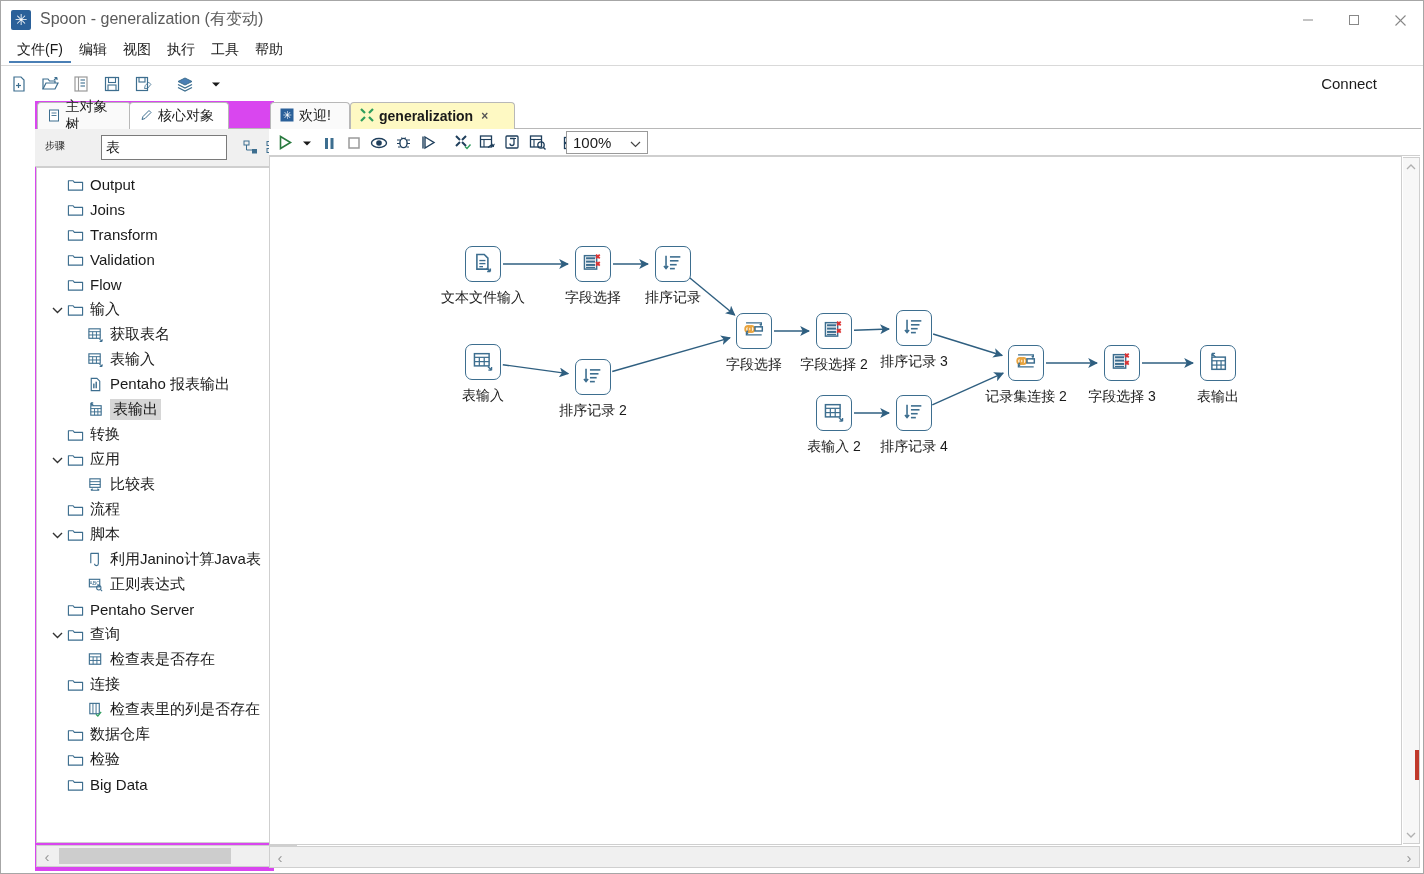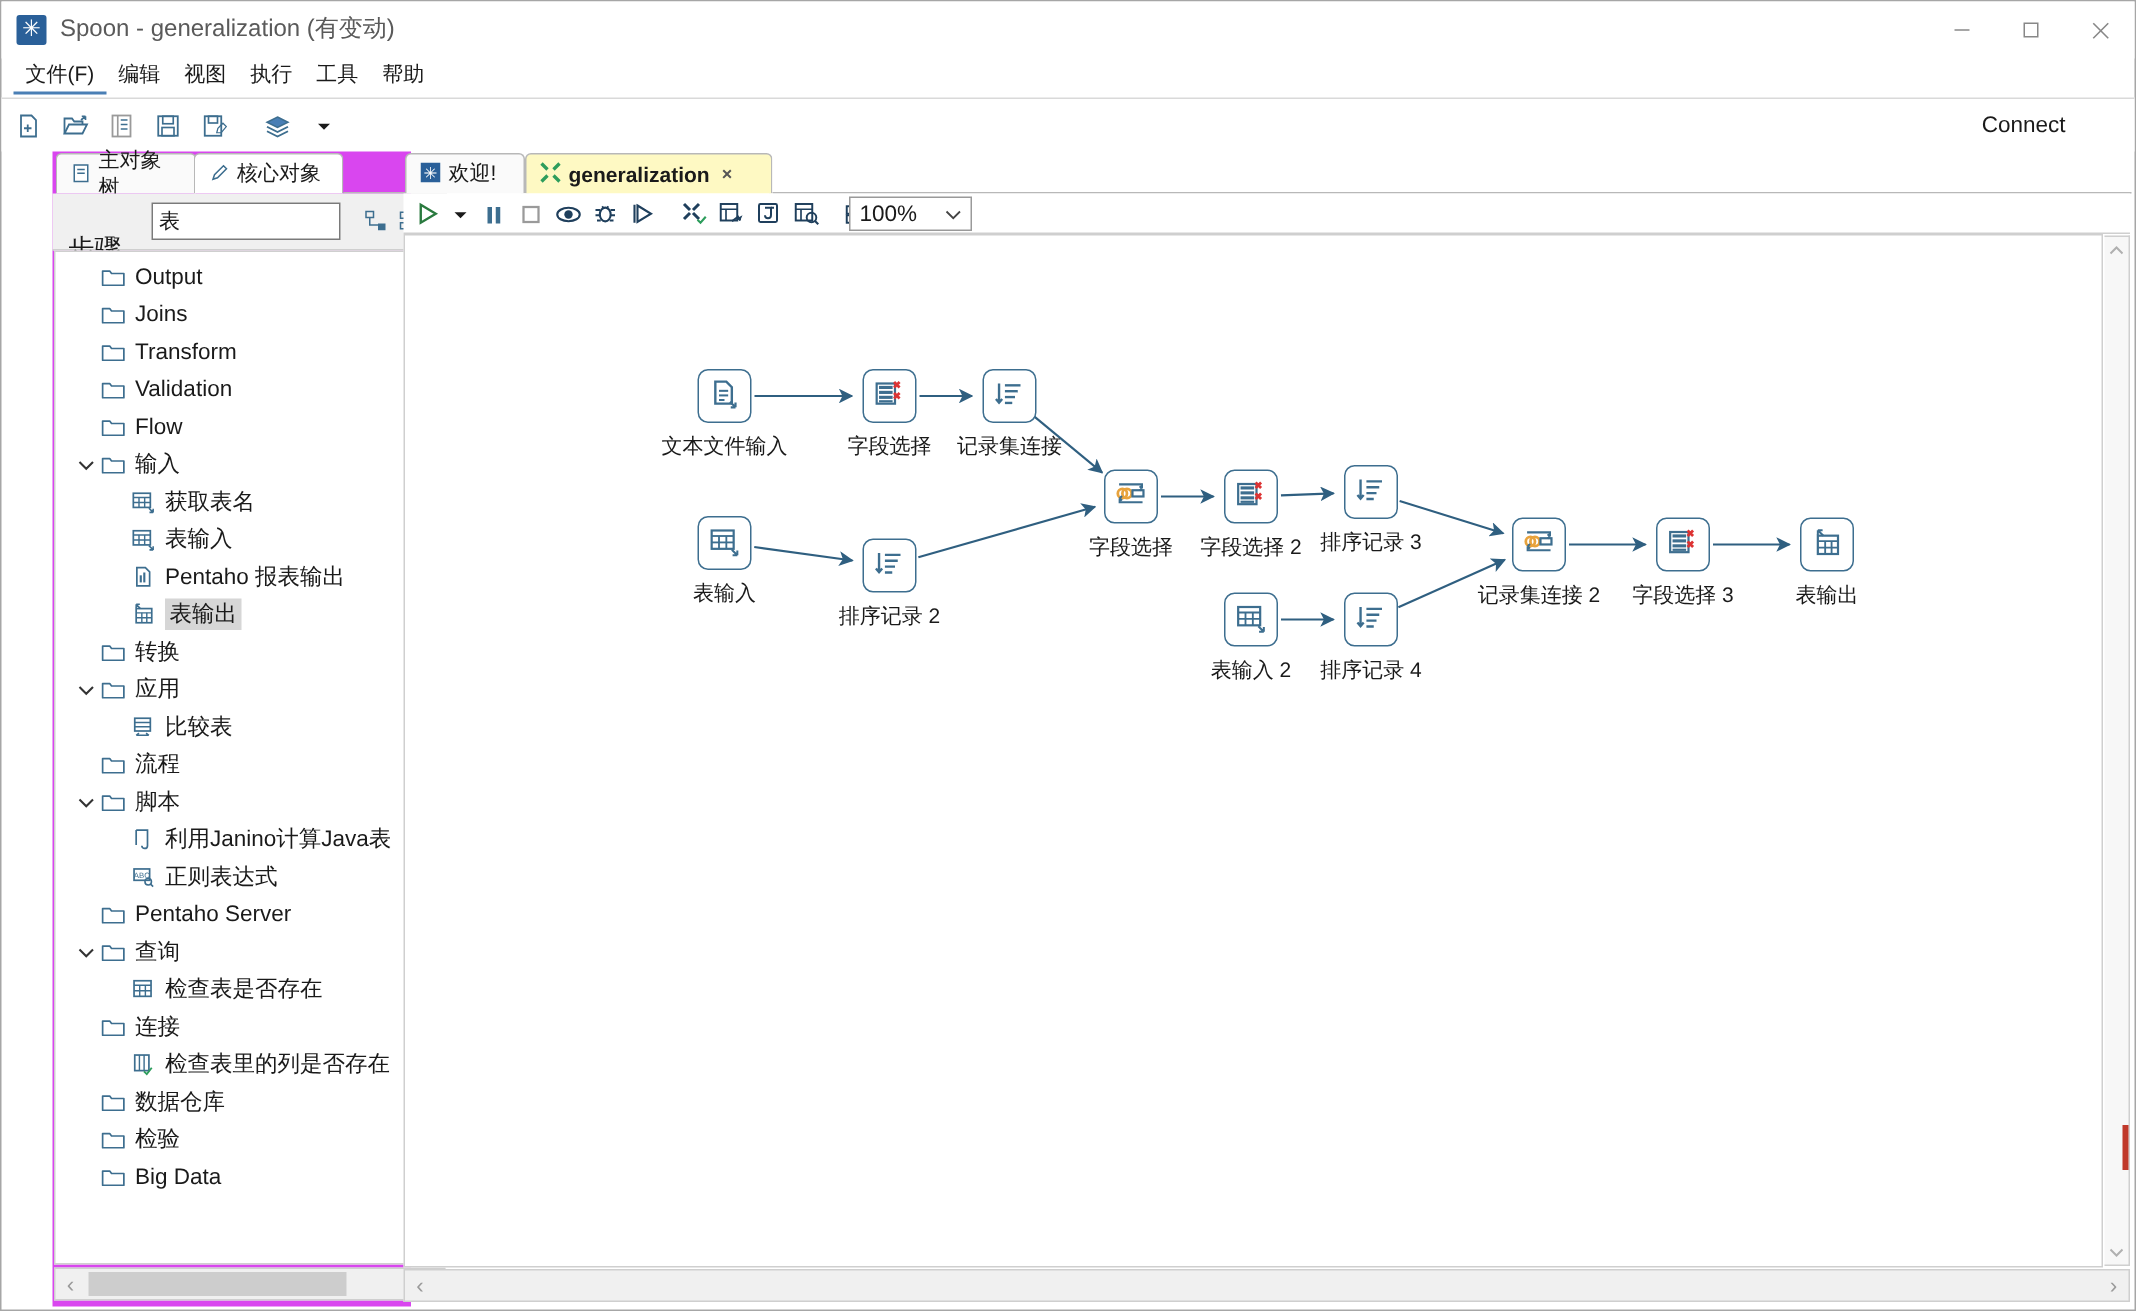--- a/index.html
+++ b/index.html
@@ -36,21 +36,21 @@
   .leftpanel{position:absolute;left:2px;top:100px;width:239px;height:770px;box-sizing:border-box;background:#d946ef;margin-left:32px;}
   .tabrow{position:absolute;left:0;top:0;width:263px;height:28px;}
   .ptab{position:absolute;top:1px;height:27px;box-sizing:border-box;display:flex;align-items:center;gap:4px;padding:0 10px;
         font-size:14px;border:1px solid #b8b8b8;border-bottom:none;background:#fafafa;
         border-radius:4px 4px 0 0;}
   .ptab.sel{background:#ffffff;font-weight:400;}
   .ptab .ticon{width:14px;height:14px;display:inline-block;}
   .tabstrip-line{position:absolute;left:0;top:27px;width:263px;height:1px;background:#b8b8b8;}
 
   .searchbar{position:absolute;left:0;top:28px;width:263px;height:38px;background:#f0f0f0;border-bottom:1px solid #cfcfcf;box-sizing:border-box;}
-  .searchbar .lbl{position:absolute;left:10px;top:25px;font-size:18px;}
+  .searchbar .lbl{position:absolute;left:10px;top:10px;font-size:10px;}
   .searchbar .inp{position:absolute;left:66px;top:6px;width:126px;height:25px;border:1px solid #7a7a7a;background:#fff;box-sizing:border-box;font-size:14px;padding:2px 4px;font-family:inherit;color:#1a1a1a;}
   .searchbar .ib{position:absolute;top:9px;width:19px;height:19px;display:flex;align-items:center;justify-content:center;}
 
   .treewrap{position:absolute;left:1px;top:66px;width:261px;height:676px;background:#fff;border:1px solid #cfcfcf;box-sizing:border-box;overflow:hidden;padding-left:40px;}
   .tree{position:absolute;left:0;top:4px;width:238px;}
   .trow{height:25px;display:flex;align-items:center;white-space:nowrap;font-size:15px;}
   .trow .arrow{width:16px;height:16px;flex:0 0 16px;display:flex;align-items:center;justify-content:center;margin-left:12px;}
   .trow .noarrow{width:16px;flex:0 0 16px;margin-left:12px;}
   .trow .ico{width:20px;flex:0 0 20px;display:flex;align-items:center;justify-content:center;margin-right:5px;}
   .trow .txt{color:#1a1a1a;}
@@ -693,21 +693,21 @@
           <div class="nlabel" style="left: 323px; top: 132px;">字段选择</div>
           <div class="node" style="left: 385px; top: 89px;">
             <span><svg width="22" height="22" viewBox="0 0 18 18">
                 <path d="M3.3 3v10.5M1.6 11.5l1.7 2 1.7-2" fill="none" stroke="#3d6e8f" stroke-width="1.3"></path>
                 <line x1="6.5" y1="4" x2="15" y2="4" stroke="#3d6e8f" stroke-width="1.3"></line>
                 <line x1="6.5" y1="7.2" x2="13.5" y2="7.2" stroke="#3d6e8f" stroke-width="1.3"></line>
                 <line x1="6.5" y1="10.4" x2="12" y2="10.4" stroke="#3d6e8f" stroke-width="1.3"></line>
                 <line x1="6.5" y1="13.6" x2="10.5" y2="13.6" stroke="#3d6e8f" stroke-width="1.3"></line>
               </svg></span>
           </div>
-          <div class="nlabel" style="left: 403px; top: 132px;">记录集连接</div>
+          <div class="nlabel" style="left: 403px; top: 132px;">排序记录</div>
           <div class="node" style="left: 195px; top: 187px;">
             <span><svg width="22" height="22" viewBox="0 0 18 18">
                 <rect x="2" y="3" width="12" height="10" fill="none" stroke="#3d6e8f" stroke-width="1.2"></rect>
                 <line x1="2" y1="6" x2="14" y2="6" stroke="#3d6e8f" stroke-width="1"></line>
                 <line x1="6" y1="6" x2="6" y2="13" stroke="#3d6e8f" stroke-width="1"></line>
                 <line x1="10" y1="6" x2="10" y2="13" stroke="#3d6e8f" stroke-width="1"></line>
                 <line x1="2" y1="9.5" x2="14" y2="9.5" stroke="#3d6e8f" stroke-width="1"></line>
                 <path d="M13 13.5l3 3M16 16.5v-2.6M16 16.5h-2.6" stroke="#3d6e8f" stroke-width="1.1" fill="none"></path>
               </svg></span>
           </div>

